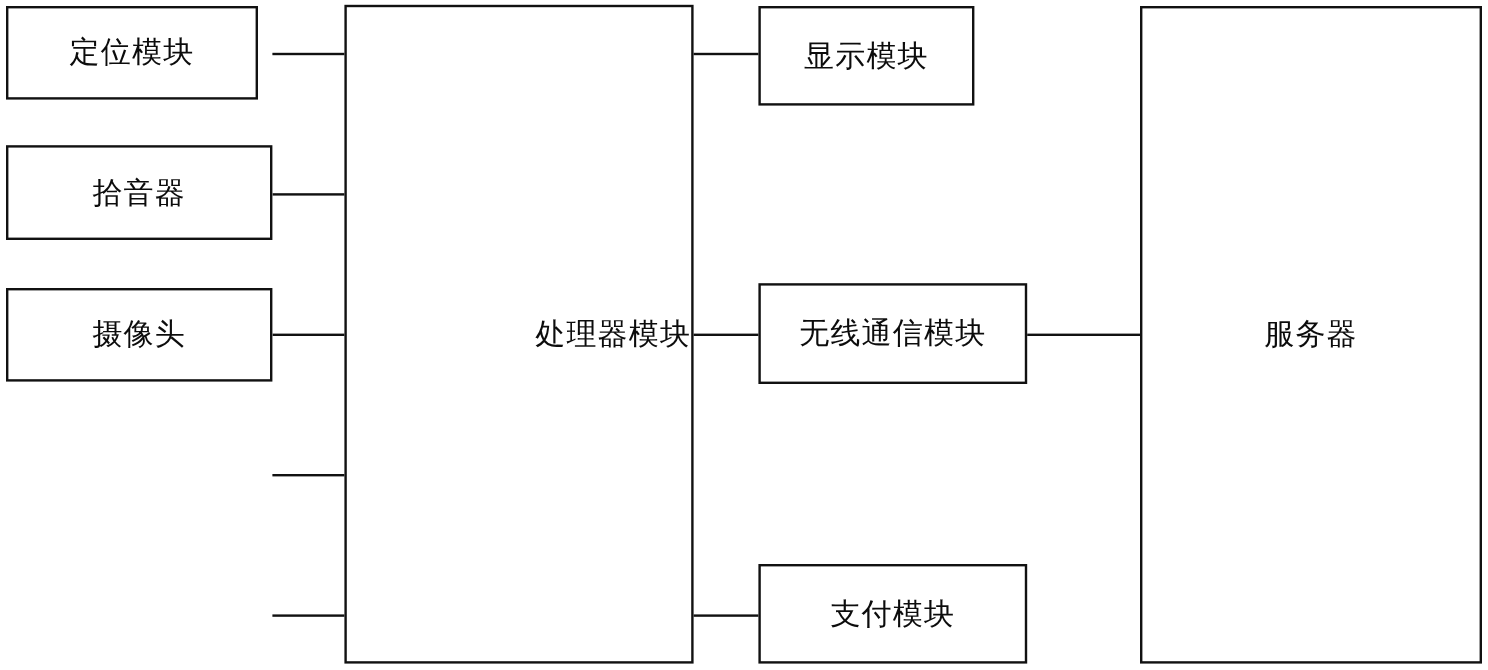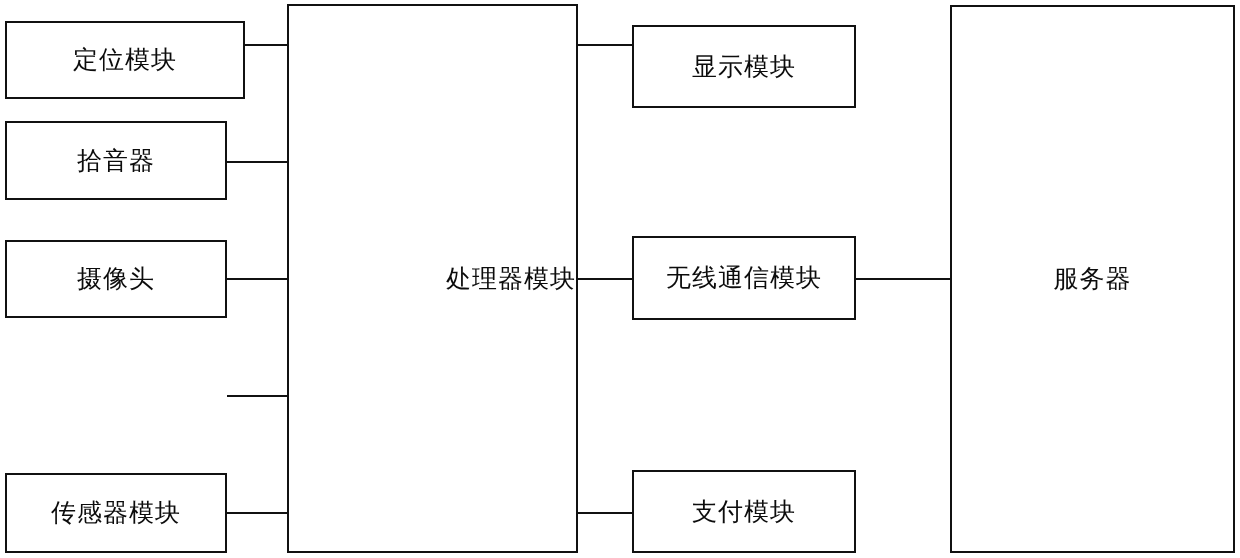--- a/index.html
+++ b/index.html
@@ -56,42 +56,39 @@
   <div class="edge edge-h" style="left:227px; top:278px; width:61px;"></div>
   <div class="edge edge-h" style="left:227px; top:395px; width:61px;"></div>
   <div class="edge edge-h" style="left:227px; top:512px; width:61px;"></div>
 
   <div class="edge edge-h" style="left:577px; top:44px; width:56px;"></div>
   <div class="edge edge-h" style="left:577px; top:278px; width:56px;"></div>
   <div class="edge edge-h" style="left:577px; top:512px; width:56px;"></div>
 
   <div class="edge edge-h" style="left:855px; top:278px; width:96px;"></div>
 
-  <div class="node-box" style="left:5px; top:21px; width:240px; height:78px;">
+  <div class="node-box" style="left:5px; top:5px; width:210px; height:78px;">
     <span class="node-label">定位模块</span>
   </div>
 
   <div class="node-box" style="left:5px; top:121px; width:222px; height:79px;">
     <span class="node-label">拾音器</span>
   </div>
 
   <div class="node-box" style="left:5px; top:240px; width:222px; height:78px;">
     <span class="node-label">摄像头</span>
   </div>
 
 
-  <div class="node-box" style="left:5px; top:473px; width:222px; height:80px;">
-    <span class="node-label">传感器模块</span>
-  </div>
 
   <div class="node-box" style="left:287px; top:4px; width:291px; height:549px;justify-content:flex-end;">
     <span class="node-label">处理器模块</span>
   </div>
 
-  <div class="node-box" style="left:632px; top:5px; width:224px; height:83px;margin-top:20px;">
+  <div class="node-box" style="left:632px; top:5px; width:180px; height:83px;">
     <span class="node-label">显示模块</span>
   </div>
 
   <div class="node-box" style="left:632px; top:236px; width:224px; height:84px;">
     <span class="node-label">无线通信模块</span>
   </div>
 
   <div class="node-box" style="left:632px; top:470px; width:224px; height:83px;">
     <span class="node-label">支付模块</span>
   </div>

